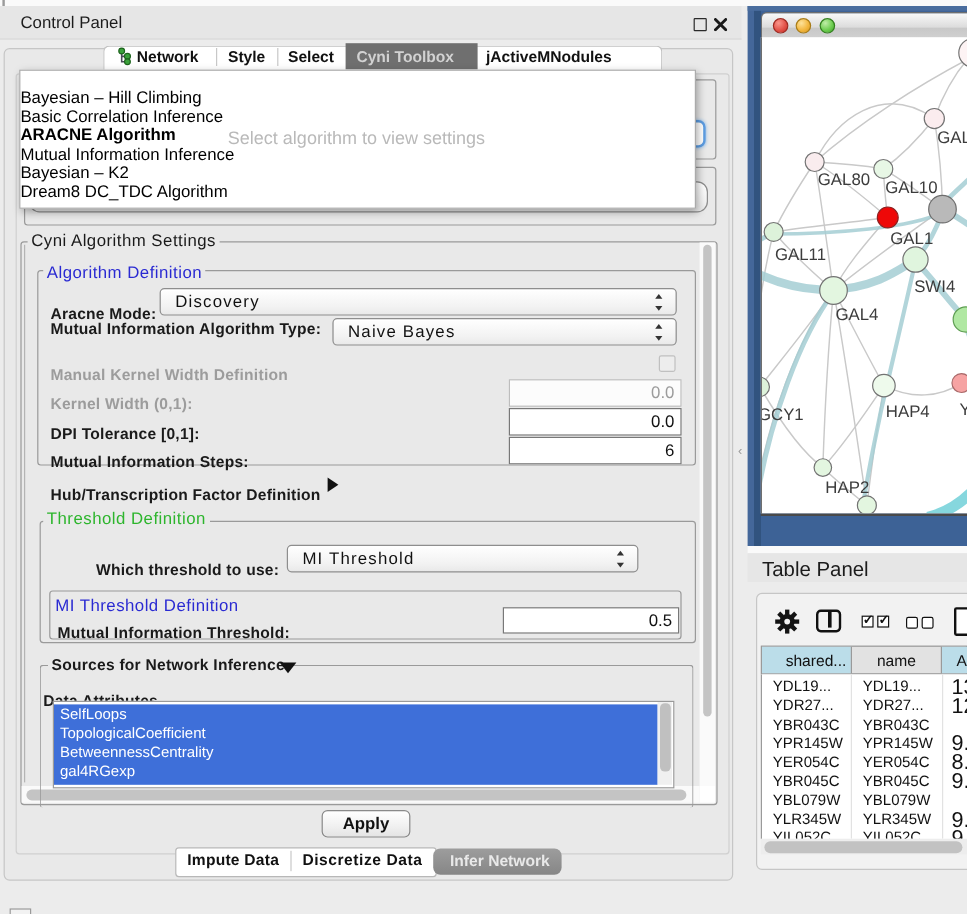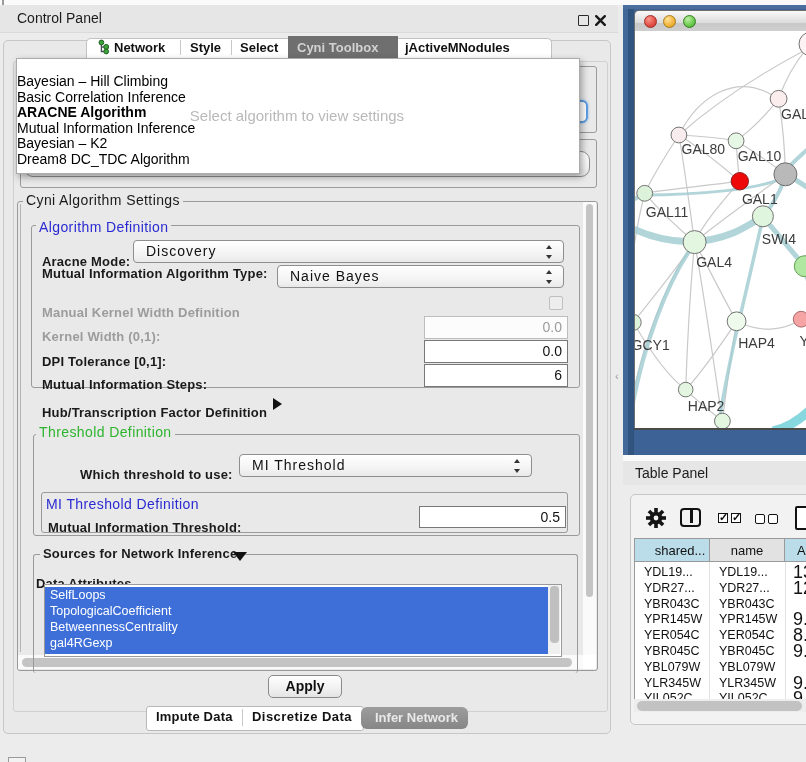--- a/index.html
+++ b/index.html
@@ -205,21 +205,21 @@
 <text x="-3.4" y="319">GCY1</text>
 <text x="52.8" y="379.5">HAP2</text>
 </g>
 </svg>
 </div>
 <div class="abs" style="left:634px;top:428px;width:172px;height:1.5px;background:#4a4a4a;"></div>
 
 <div class="abs" style="left:623px;top:455px;width:183px;height:6px;background:#fafafa;"></div>
 
 <div class="abs" style="left:623px;top:461px;width:183px;height:24px;background:#e6e6e6;"></div>
-<div class="abs" style="left:635px;top:465px;font-size:14px;color:#1c1c1c;">Table Panel</div>
+<div class="abs" style="left:635px;top:465px;font-size:17px;color:#1c1c1c;">Table Panel</div>
 
 <div class="abs" style="left:630px;top:494px;width:180px;height:229px;background:#f2f2f2;border:1px solid #c6c6c6;border-radius:5px;"></div>
 
 <div class="abs" style="left:645px;top:507px;width:22px;height:22px;">
 <svg width="22" height="22" viewBox="0 0 22 22">
         <g fill="#141414">
           <circle cx="11" cy="11" r="6.3"></circle>
 <g>
             <rect x="9.2" y="1" width="3.6" height="4.4"></rect>
             <rect x="9.2" y="16.6" width="3.6" height="4.4"></rect>

